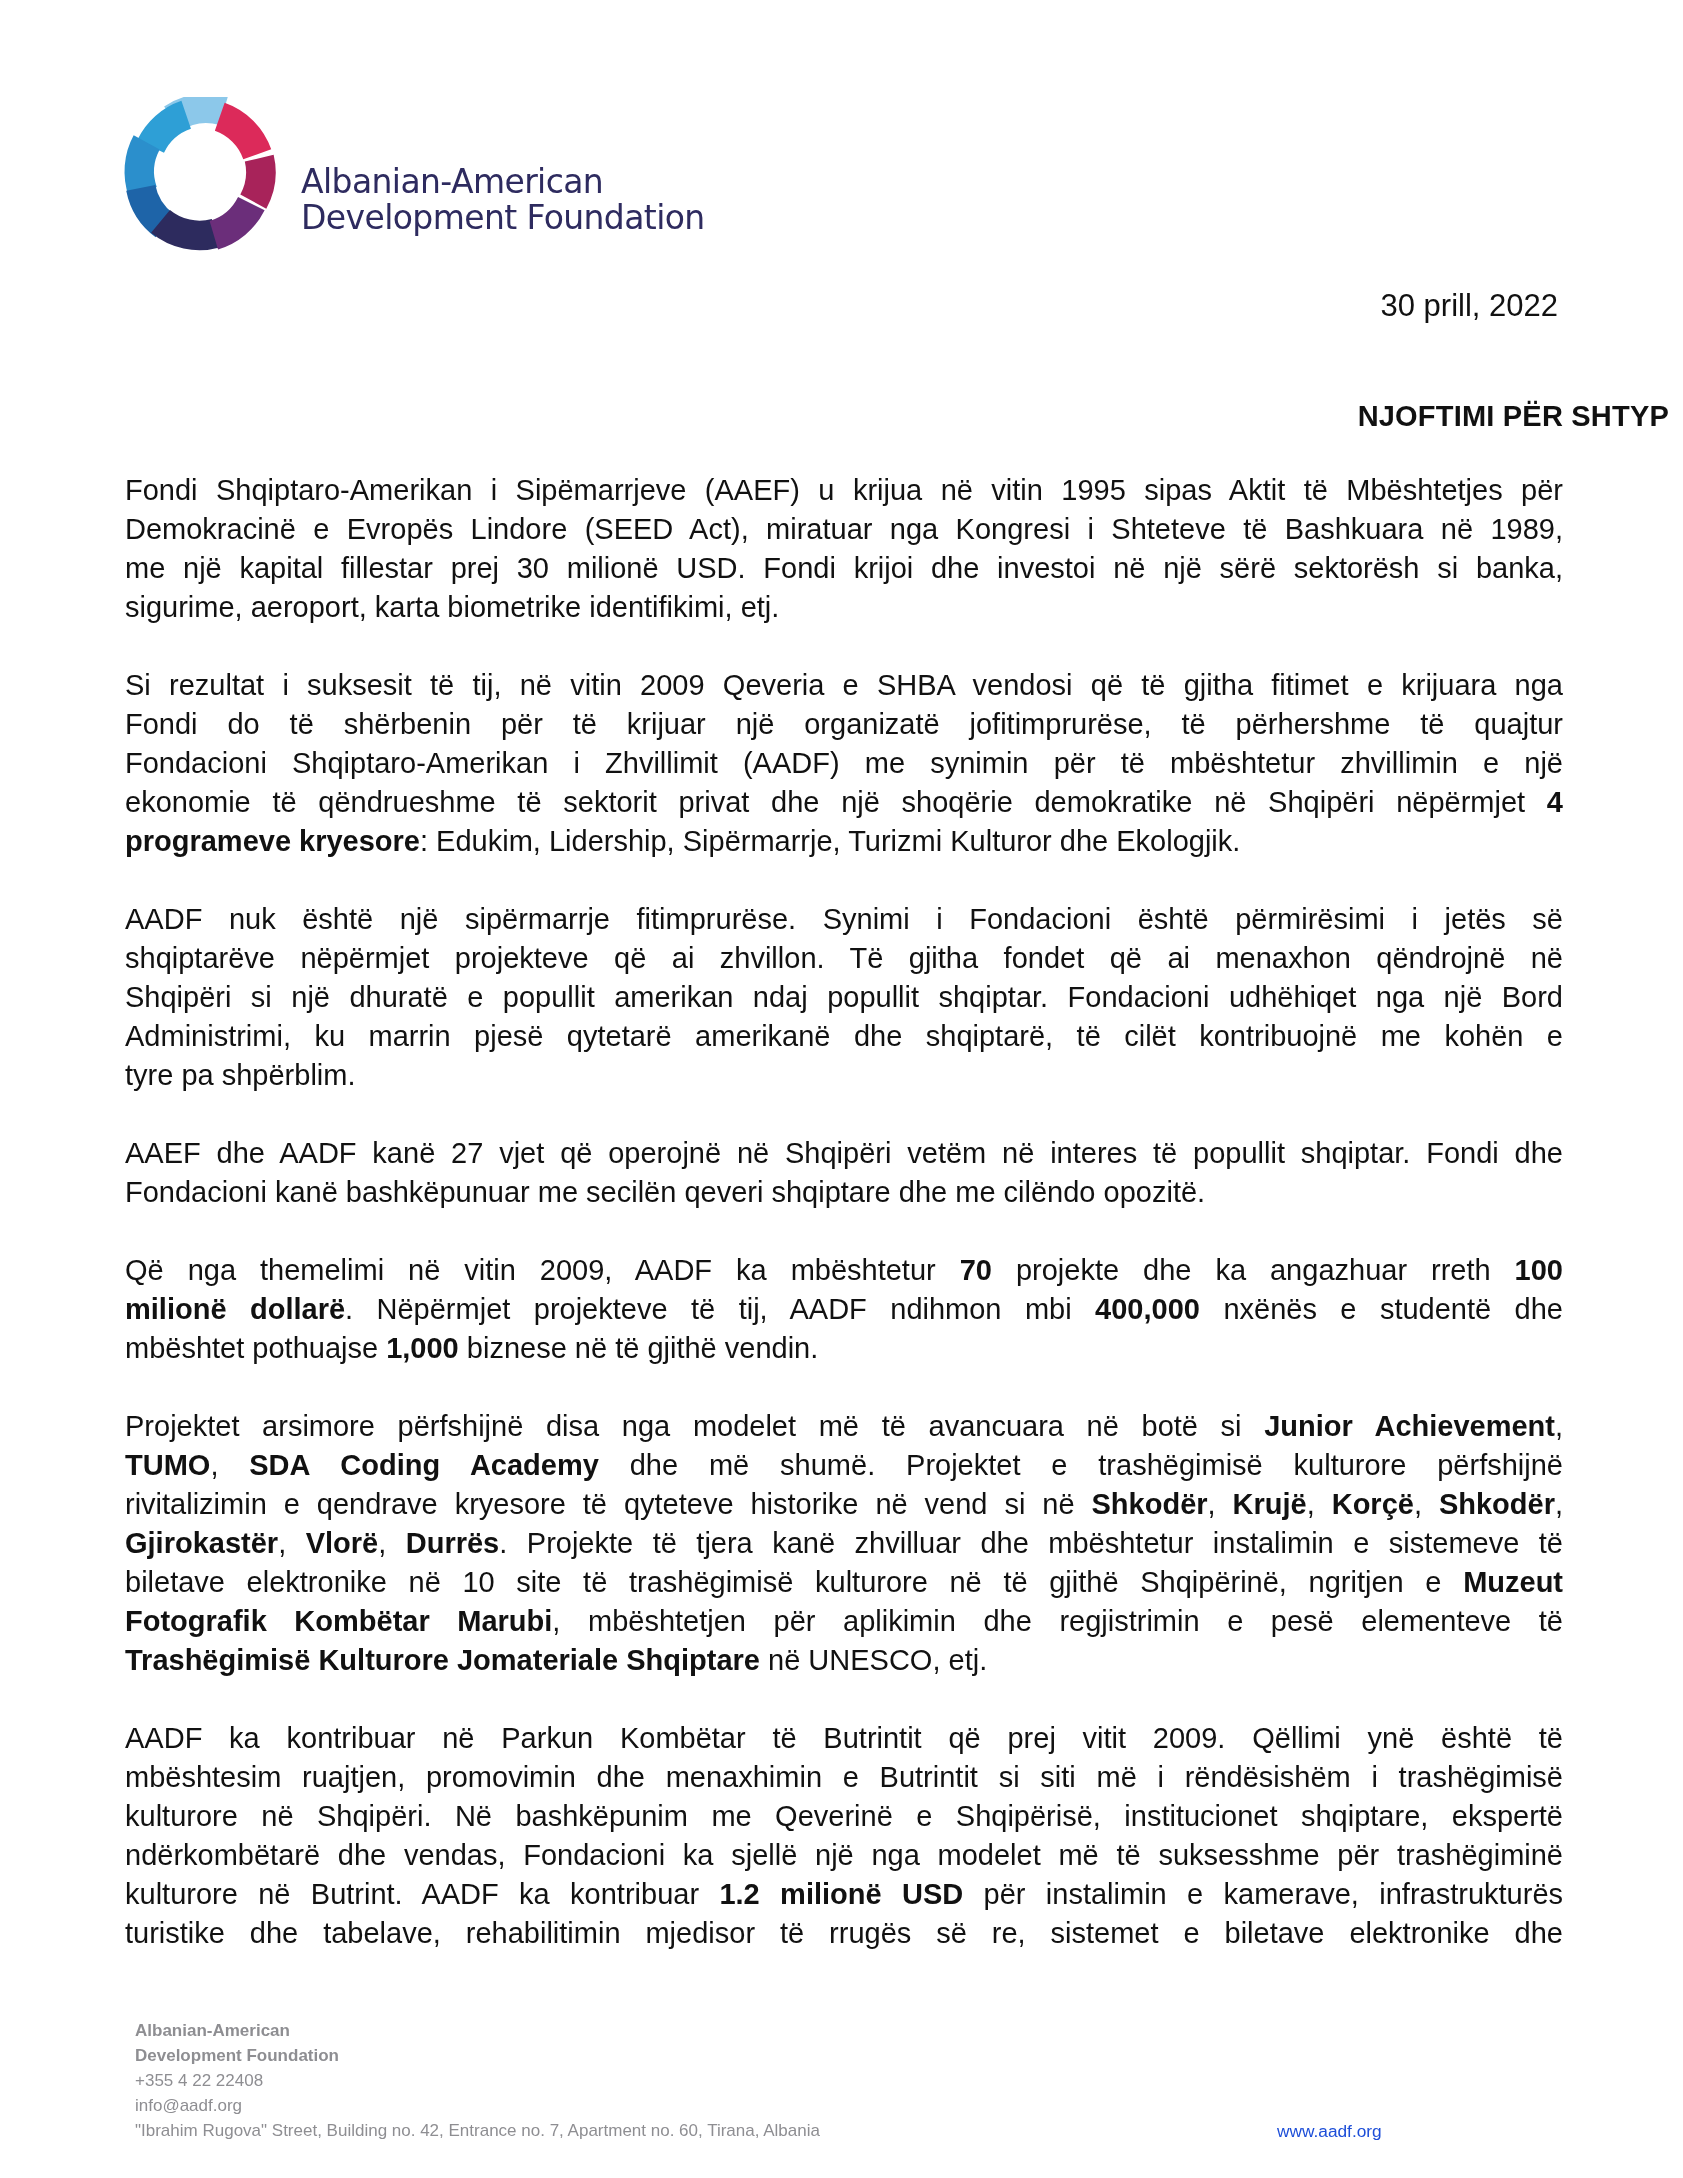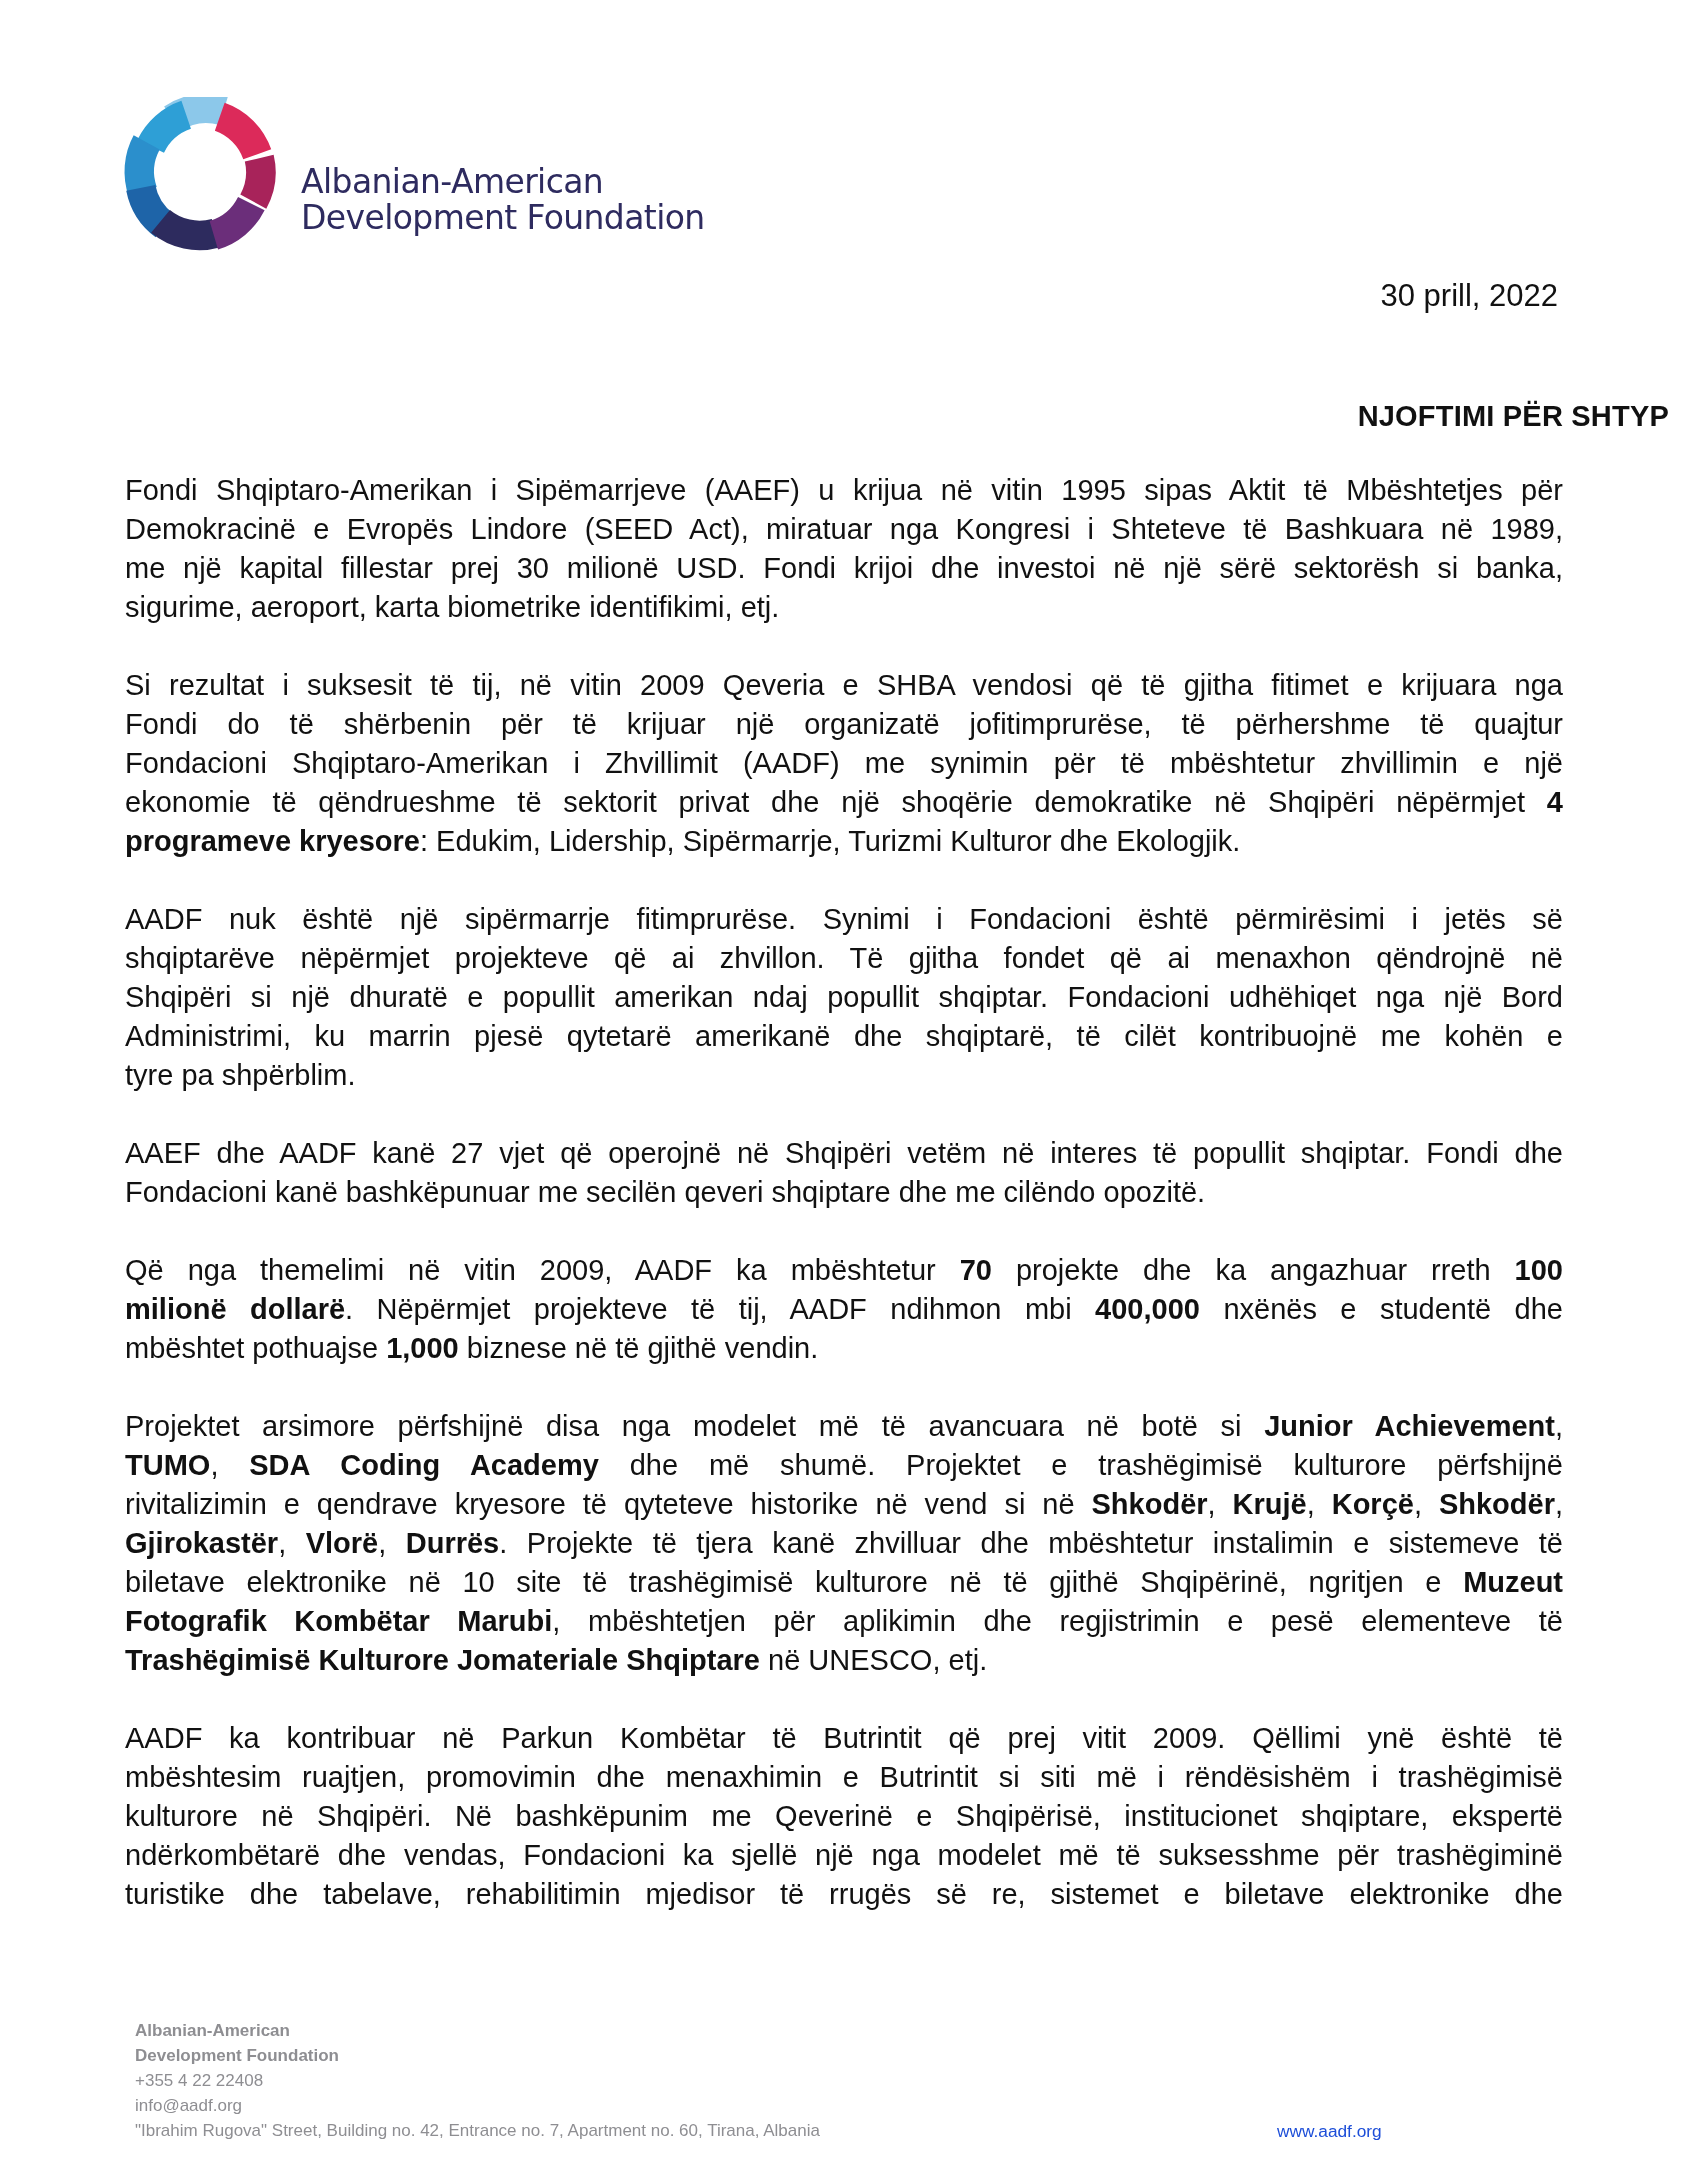--- a/index.html
+++ b/index.html
@@ -3,21 +3,21 @@
 <meta charset="utf-8">
 <style>
   html, body { margin: 0; padding: 0; background: #ffffff; }
   body { width: 1683px; height: 2178px; position: relative; overflow: hidden;
          font-family: "Liberation Sans", "DejaVu Sans", sans-serif; color: #111111; }
   .logo { position: absolute; left: 121px; top: 97px; width: 158px; height: 154px; }
   .logo-text { position: absolute; left: 301px; top: 164px; color: #2e2b5f;
                font-family: "DejaVu Sans", sans-serif; font-size: 33px; line-height: 36px;
                letter-spacing: -0.6px; }
   .logo-text div { white-space: nowrap; }
-  .date { position: absolute; right: 125px; top: 276px; font-size: 31px; line-height: 40px; color: #111; }
+  .date { position: absolute; right: 125px; top: 286px; font-size: 31px; line-height: 40px; color: #111; }
   .title { position: absolute; left: 0; right: 14px; top: 396px; text-align: right;
            font-size: 29px; font-weight: bold; line-height: 40px; letter-spacing: 0.2px; }
   .body { position: absolute; left: 125px; width: 1438px; top: 471px; }
   .para { margin: 0 0 39px 0; }
   .line { height: 39px; line-height: 39px; font-size: 29px; white-space: nowrap;
           text-align: justify; text-align-last: justify; overflow: hidden; }
   .line.last { text-align: right; text-align-last: left; }
   .line b { font-weight: bold; }
   .footer { position: absolute; left: 135px; top: 2018px; color: #8e8e92;
             font-size: 17px; line-height: 25px; }
@@ -92,20 +92,21 @@
       <div class="line"><b>Gjirokastër</b><span>, </span><b>Vlorë</b><span>, </span><b>Durrës</b><span>. Projekte të tjera kanë zhvilluar dhe mbështetur instalimin e sistemeve të</span></div>
       <div class="line"><span>biletave elektronike në 10 site të trashëgimisë kulturore në të gjithë Shqipërinë, ngritjen e </span><b>Muzeut</b></div>
       <div class="line"><b>Fotografik Kombëtar Marubi</b><span>, mbështetjen për aplikimin dhe regjistrimin e pesë elementeve të</span></div>
       <div class="line last"><b>Trashëgimisë Kulturore Jomateriale Shqiptare</b><span> në UNESCO, etj.</span></div>
     </div>
     <div class="para">
       <div class="line"><span>AADF ka kontribuar në Parkun Kombëtar të Butrintit që prej vitit 2009. Qëllimi ynë është të</span></div>
       <div class="line"><span>mbështesim ruajtjen, promovimin dhe menaxhimin e Butrintit si siti më i rëndësishëm i trashëgimisë</span></div>
       <div class="line"><span>kulturore në Shqipëri. Në bashkëpunim me Qeverinë e Shqipërisë, institucionet shqiptare, ekspertë</span></div>
       <div class="line"><span>ndërkombëtarë dhe vendas, Fondacioni ka sjellë një nga modelet më të suksesshme për trashëgiminë</span></div>
+      <div class="line"><span>kulturore në Butrint. AADF ka kontribuar </span><b>1.2 milionë USD</b><span> për instalimin e kamerave, infrastrukturës</span></div>
       <div class="line"><span>turistike dhe tabelave, rehabilitimin mjedisor të rrugës së re, sistemet e biletave elektronike dhe</span></div>
     </div>
   </div>
 
 <div class="footer">
   <div class="bold">Albanian-American</div>
   <div class="bold">Development Foundation</div>
   <div>+355 4 22 22408</div>
   <div>info@aadf.org</div>
   <div>"Ibrahim Rugova" Street, Building no. 42, Entrance no. 7, Apartment no. 60, Tirana, Albania</div>

